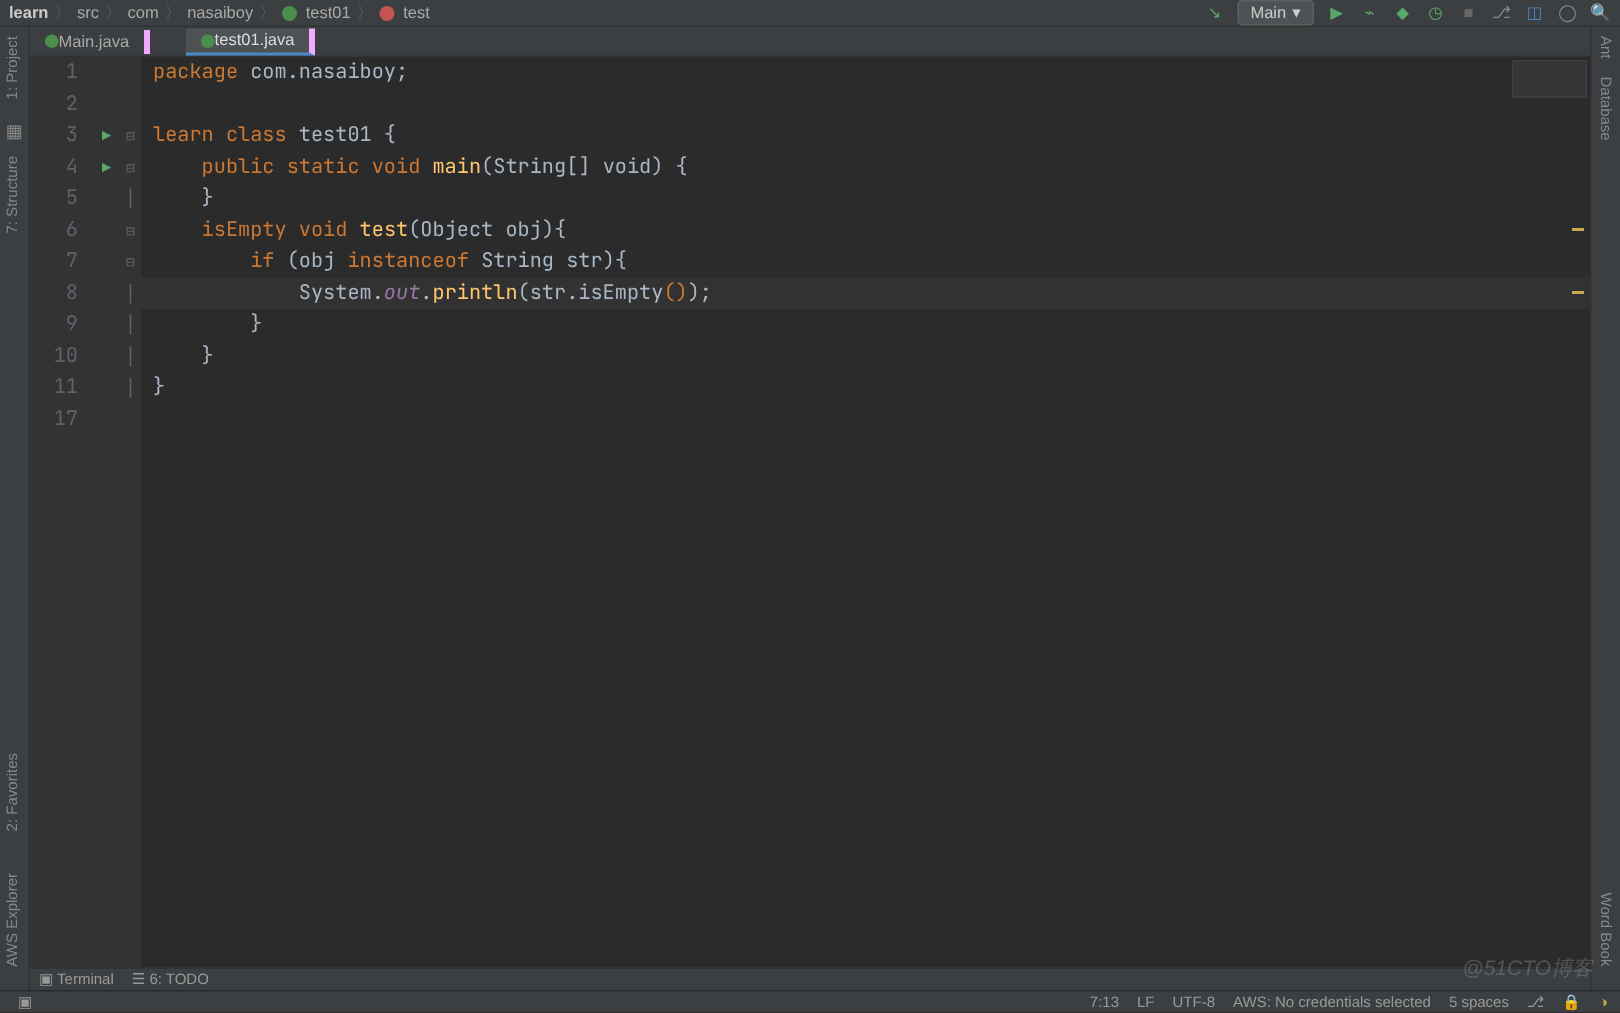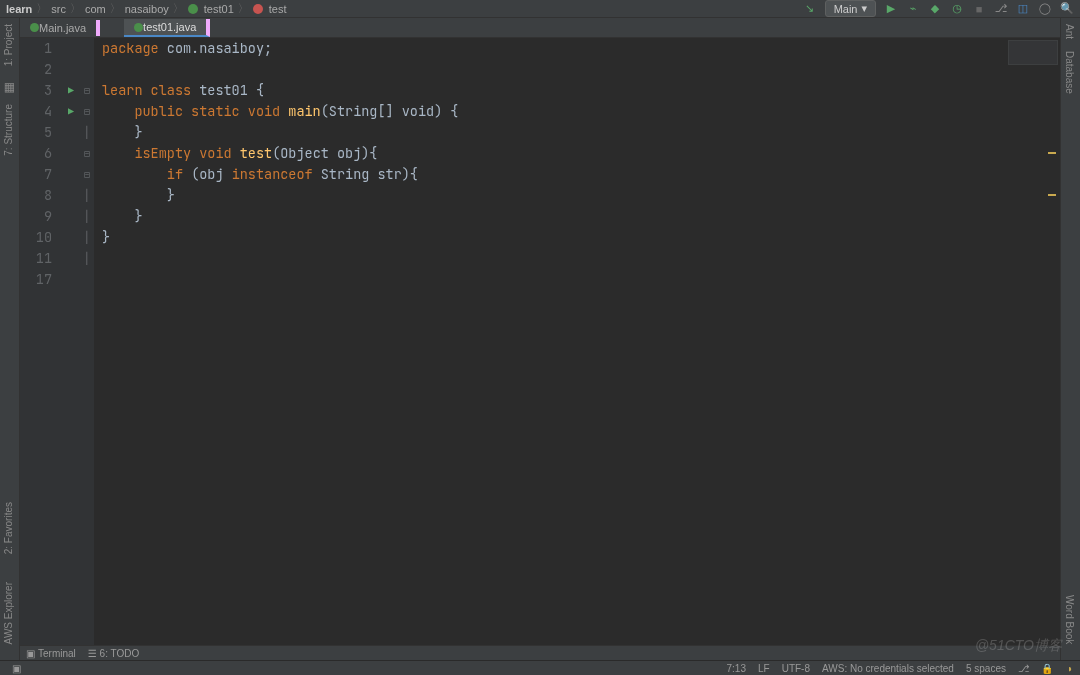--- a/index.html
+++ b/index.html
@@ -248,20 +248,21 @@
       <div class="fg"></div>
     </div>
   <div class="code" id="code">
       <div class="line"><span class="kw">package </span><span class="ident">com.nasaiboy</span><span class="punct">;</span></div>
       <div class="line"></div>
       <div class="line"><span class="kw">learn class </span><span class="cls">test01 </span><span class="punct">{</span></div>
       <div class="line"><span class="ident">    </span><span class="kw">public static void </span><span class="fn">main</span><span class="punct">(</span><span class="cls">String</span><span class="punct">[] </span><span class="ident">void</span><span class="punct">) {</span></div>
       <div class="line"><span class="ident">    </span><span class="punct">}</span></div>
       <div class="line"><span class="ident">    </span><span class="kw">isEmpty void </span><span class="fn">test</span><span class="punct">(</span><span class="cls">Object </span><span class="ident">obj</span><span class="punct">){</span></div>
       <div class="line"><span class="ident">        </span><span class="kw">if </span><span class="punct">(</span><span class="ident">obj </span><span class="kw">instanceof </span><span class="cls">String </span><span class="ident">str</span><span class="punct">){</span></div>
+      <div class="line hl"><span class="ident">            System.</span><span class="static-field">out</span><span class="ident">.</span><span class="fn">println</span><span class="punct">(</span><span class="ident">str.isEmpty</span><span class="paren-y">()</span><span class="punct">);</span></div>
       <div class="line"><span class="ident">        </span><span class="punct">}</span></div>
       <div class="line"><span class="ident">    </span><span class="punct">}</span></div>
       <div class="line"><span class="punct">}</span></div>
       <div class="line"></div>
     </div>
 </div>
 
 <div class="minimap"></div>
 <div class="warn-marker"></div>
 <div class="warn-marker2"></div>

